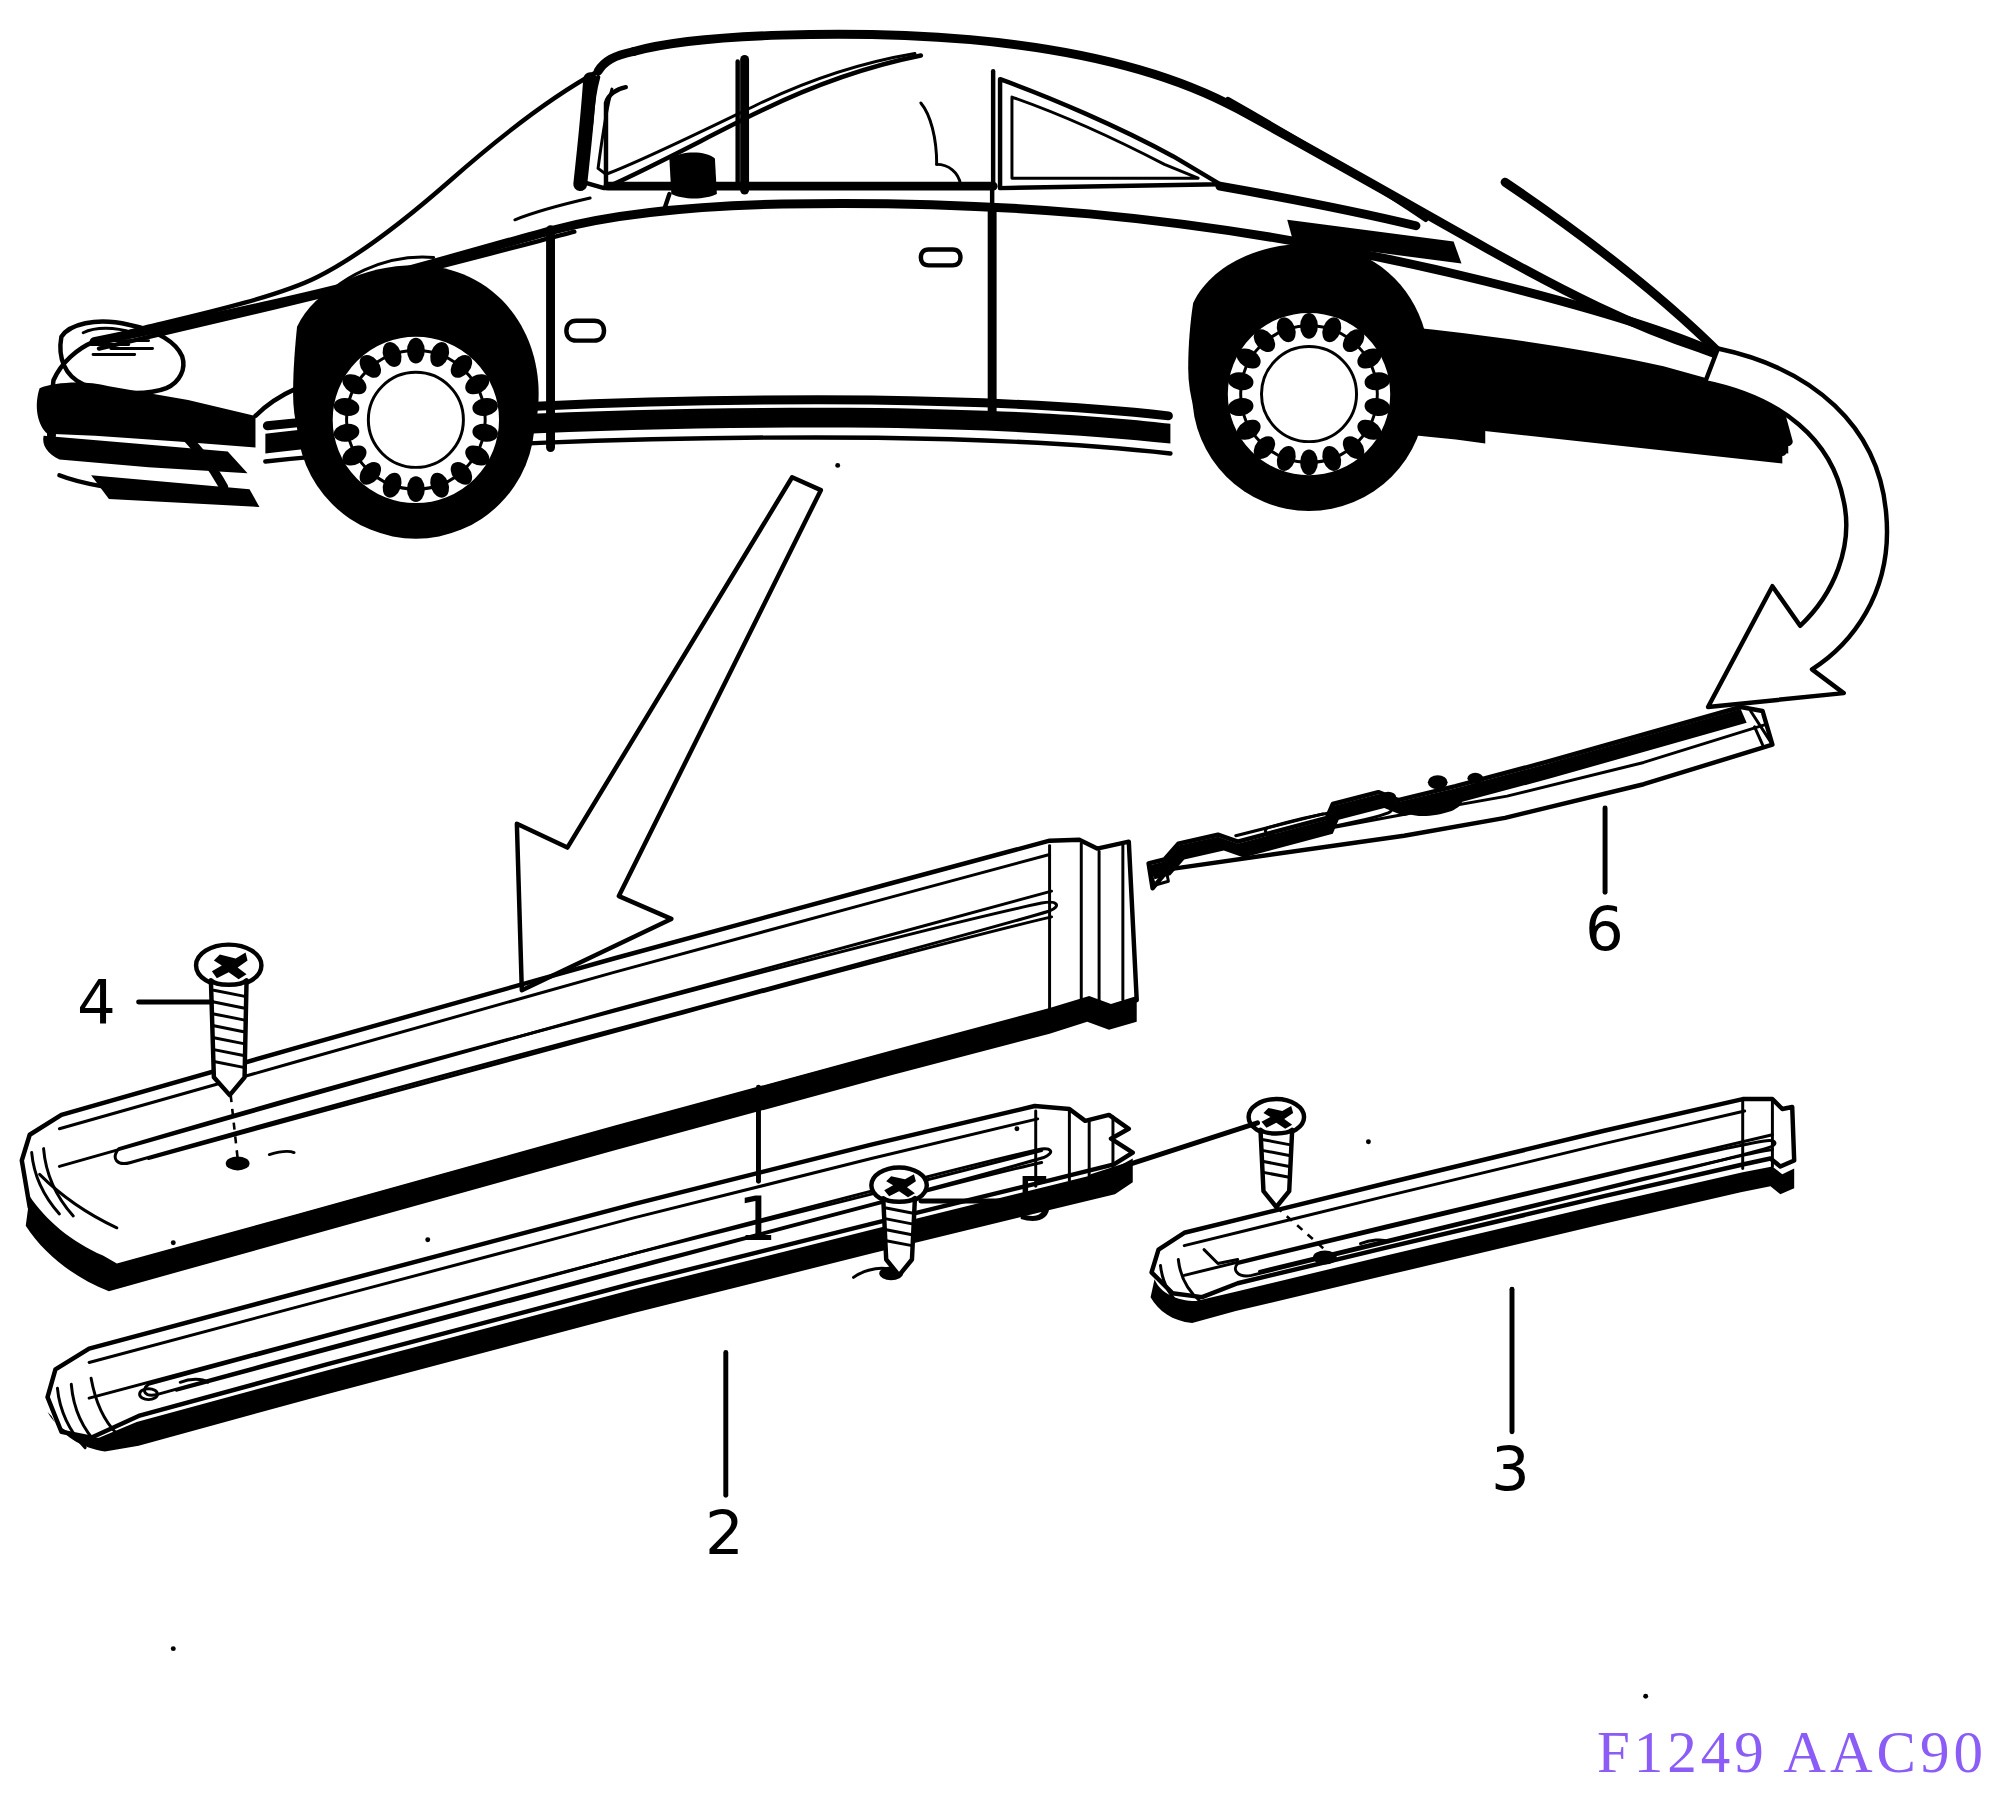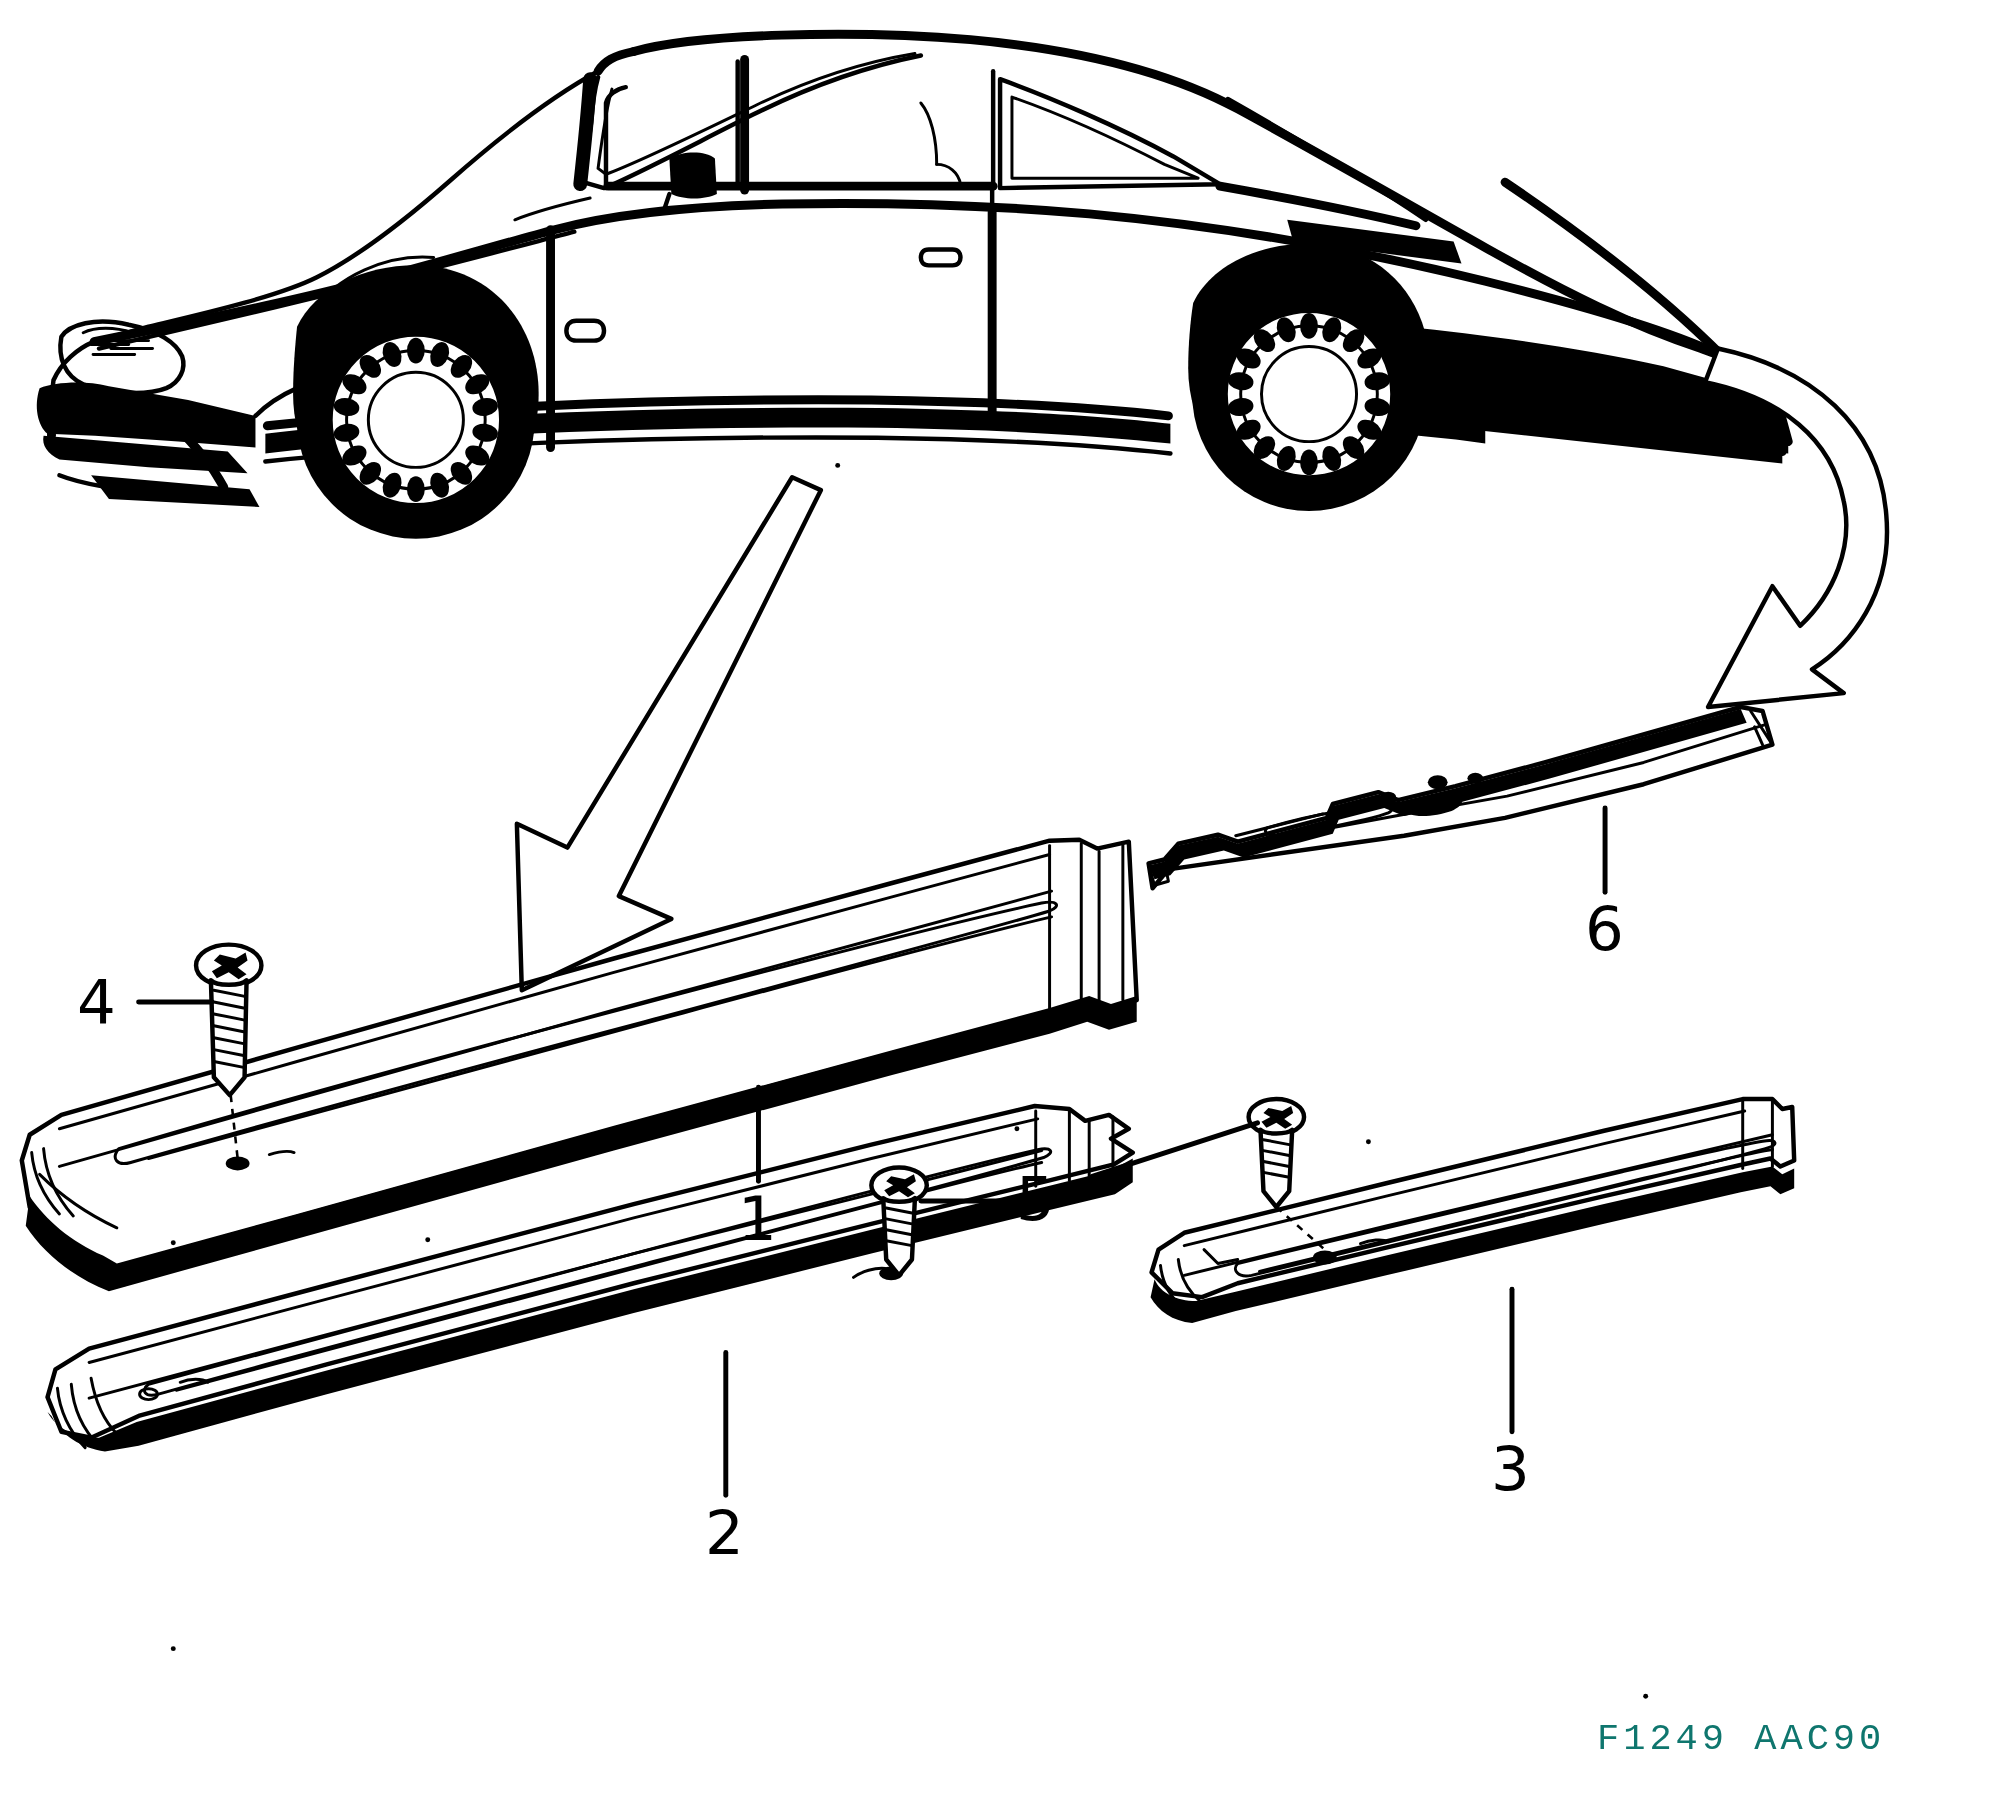--- a/index.html
+++ b/index.html
@@ -30,24 +30,24 @@
     font-size: 61px;
     font-weight: 400;
     color: #000000;
     line-height: 1;
     user-select: none;
   }
   #caption {
     position: absolute;
     left: 1597px;
     top: 1718px;
-    font-family: Liberation Mono, monospace;
-    font-size: 37px;
+    font-family: Liberation Serif, serif;
+    font-size: 59px;
     letter-spacing: 4px;
-    color: #0f766e;
+    color: #8b5cf6;
     white-space: pre;
   }
 </style>
 </head>
 <body>
 
 <div id="page">
 
   <svg id="canvas" viewBox="0 0 2035 1833" xmlns="http://www.w3.org/2000/svg">
     <defs>

